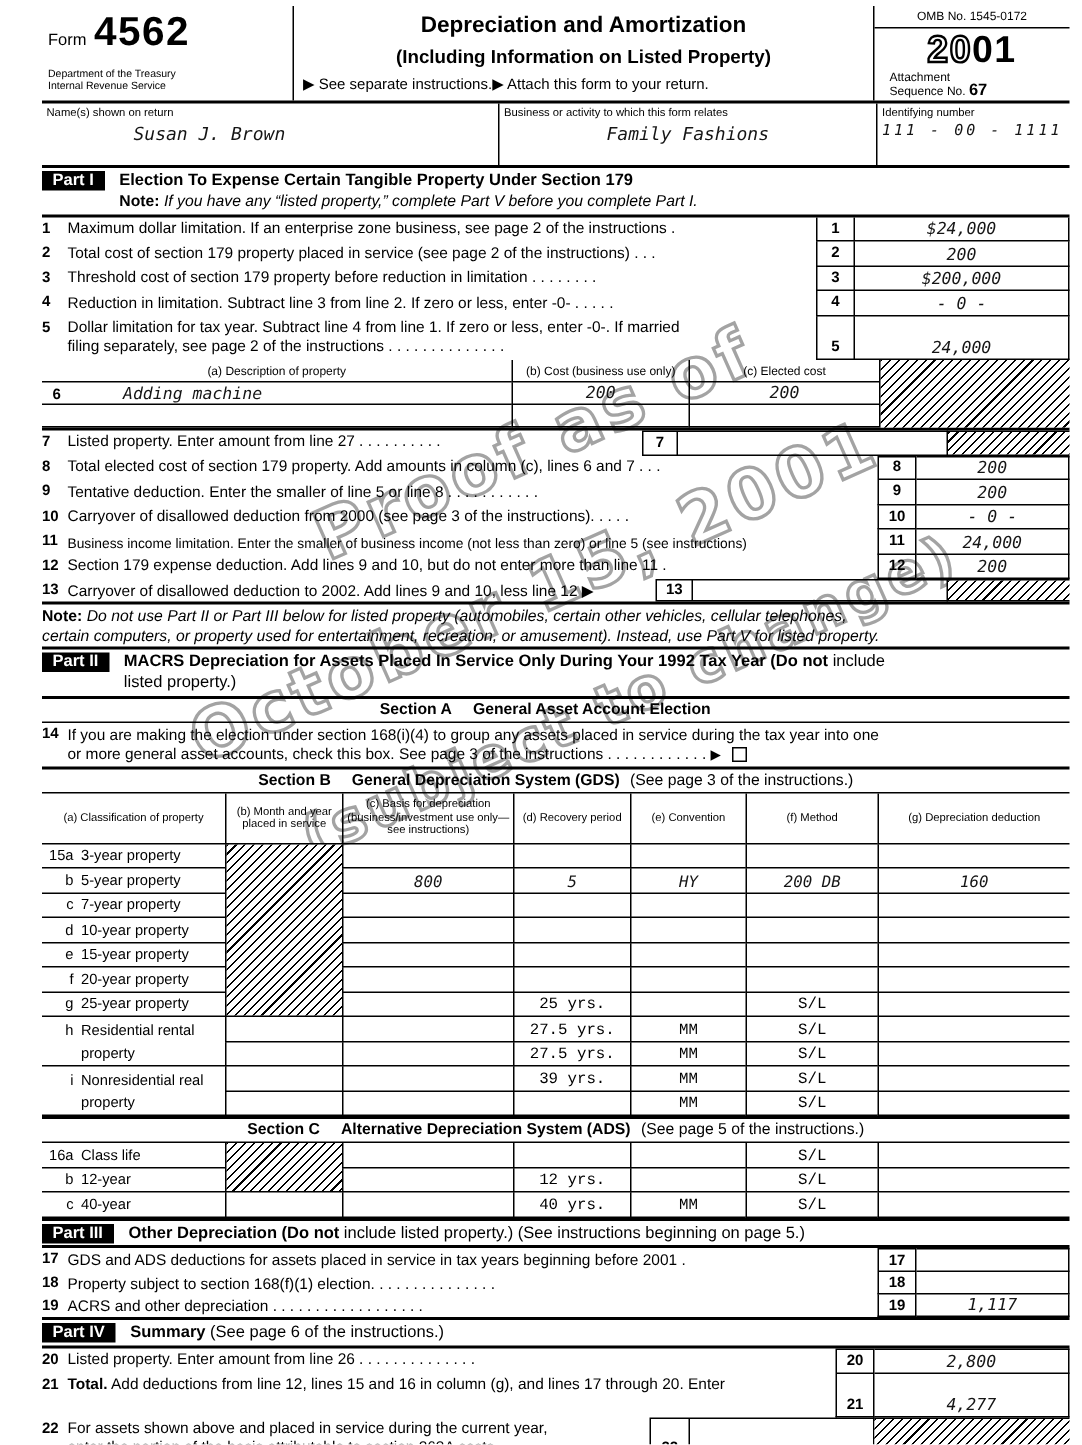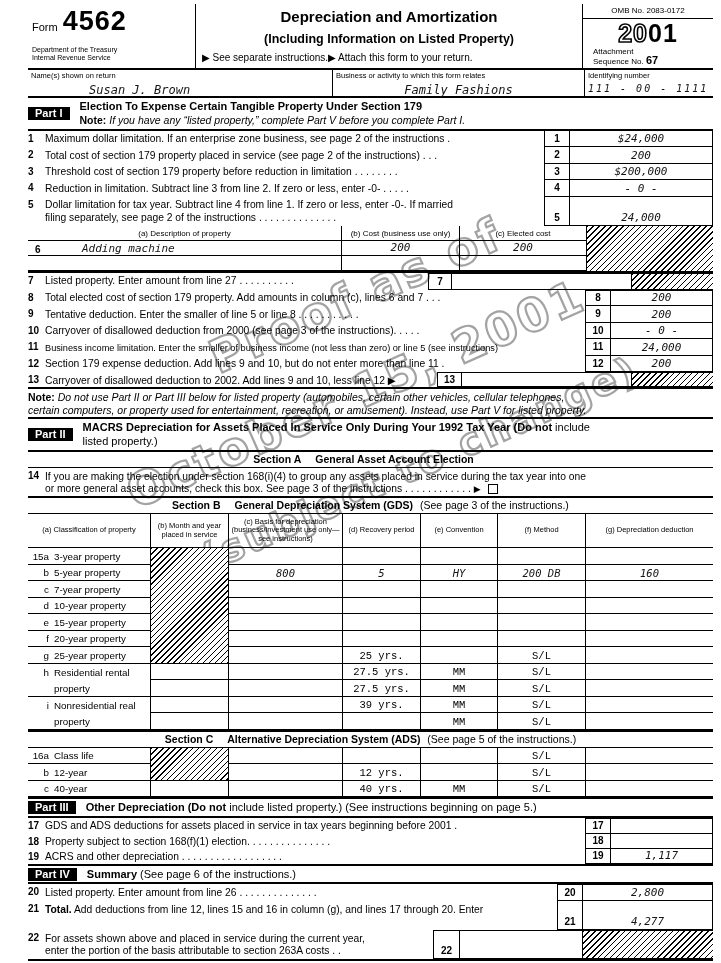--- a/index.html
+++ b/index.html
@@ -25,33 +25,33 @@
 .title{text-align:center;font-size:15px;font-weight:bold;margin-top:2px}
 .subtitle{text-align:center;font-size:12.5px;font-weight:bold}
 .instr-row{display:flex;justify-content:flex-start;font-size:10px;padding-bottom:3px}
 .h-right{width:131px;border-left:1.5px solid #000}
 .omb{font-size:8px;text-align:center;border-bottom:1px solid #000;padding:2px 0 3px}
 .year{text-align:center;font-size:25px;font-weight:bold;letter-spacing:1px;line-height:26px;margin-top:1px}
 .yr-o{color:#fff;-webkit-text-stroke:1.6px #000}
 .attach-seq{font-size:8px;line-height:9px;padding:1px 0 2px 10px}
 .seq-no{font-size:11px;font-weight:bold}
 
-.name-row{display:flex;border-bottom:2.5px solid #000;height:28px}
+.name-row{display:flex;border-bottom:2.5px solid #000;height:43px}
 .nr{padding:1px 3px}
 .nr .lbl{font-size:7.5px}
 .nr-name{width:304px}
 .nr-biz{width:252px;border-left:1px solid #000}
 .nr-id{flex:1;border-left:1.5px solid #000}
 .fill{font-family:"DejaVu Sans Mono","Liberation Mono",monospace;font-style:italic;color:#151515}
 .nr .val{font-size:12px;margin-top:3px}
 .nr-name .val{padding-left:58px}
 .nr-biz .val{text-align:center}
 .nr-id .val{text-align:left;letter-spacing:2px;font-size:10px}
 
-.part-hdr{display:flex;align-items:center;padding-top:2px}
+.part-hdr{display:flex;align-items:flex-start;padding-top:2px}
 .badge{background:#000;color:#fff;font-weight:bold;font-size:11px;padding:0 7px 1px;white-space:nowrap;margin-right:10px}
 .pt{font-size:11px;font-weight:bold;line-height:13.5px}
 .pt .reg{font-weight:normal}
 .pnote{font-size:10.5px;line-height:13px}
 .pnote i{font-family:"Liberation Sans",sans-serif}
 .rule2{border-bottom:2px solid #000}
 .rule1{border-bottom:1px solid #000}
 
 .ln{display:flex;align-items:stretch;min-height:16.5px;font-size:10.3px}
 .ln .no{width:17px;font-weight:bold;font-size:10px;padding-top:2px;flex:none}
@@ -126,21 +126,21 @@
       </div>
       <div class="h-center">
         <div class="title">Depreciation and Amortization</div>
         <div class="subtitle">(Including Information on Listed Property)</div>
         <div class="instr-row">
           <span>▶ See separate instructions.</span>
           <span>▶ Attach this form to your return.</span>
         </div>
       </div>
       <div class="h-right">
-        <div class="omb">OMB No. 2083-0172</div>
+        <div class="omb">OMB No. 1545-0172</div>
         <div class="year">
           <span class="yr-o">20</span><span>01</span>
         </div>
         <div class="attach-seq">
           <div>Attachment</div>
           <div><span>Sequence No.</span>
                <span class="seq-no">67</span></div>
         </div>
       </div>
     </div>

